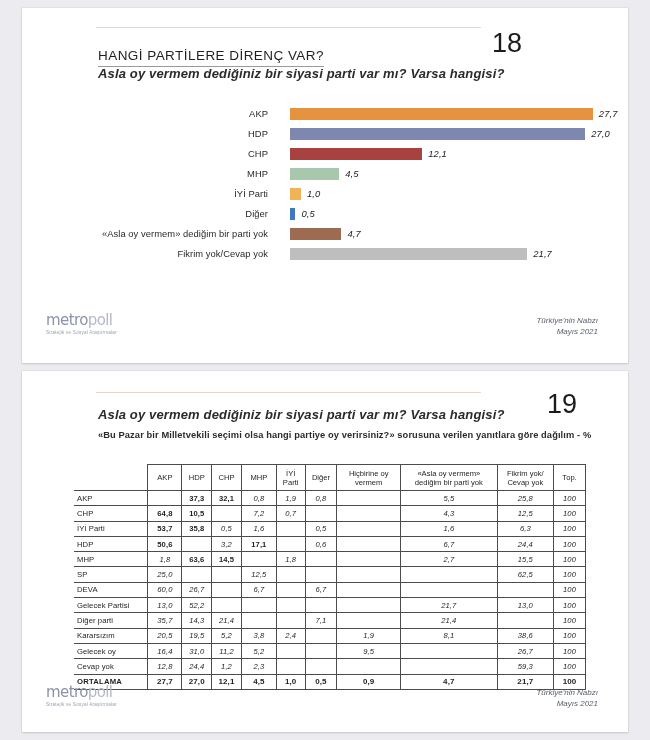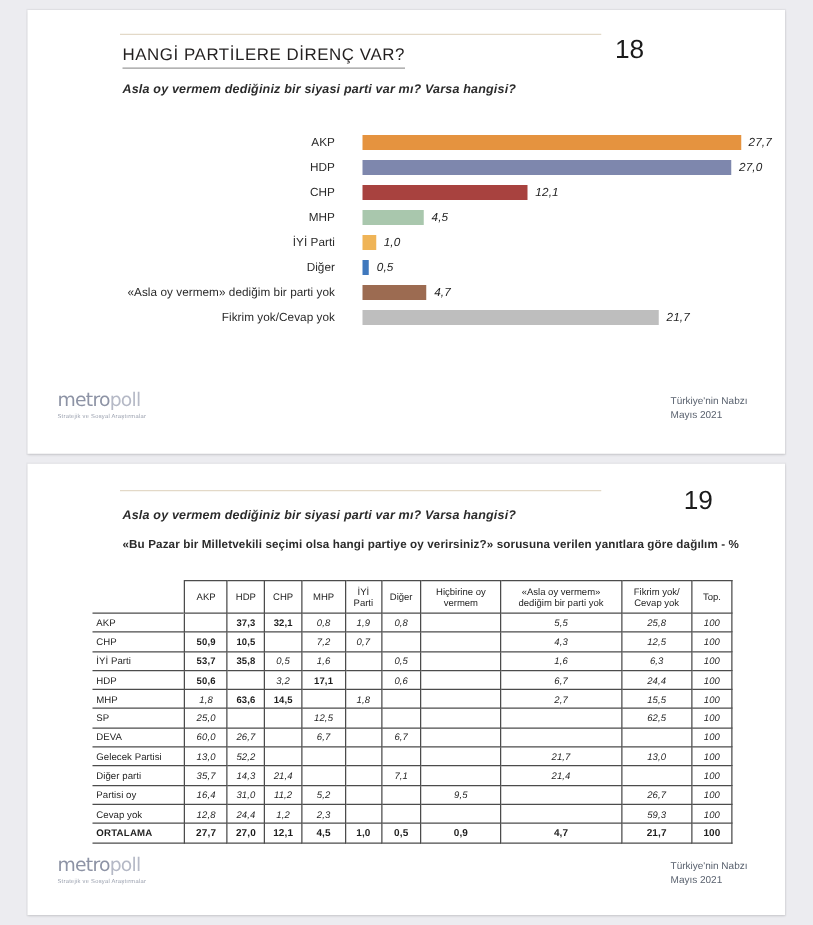--- a/index.html
+++ b/index.html
@@ -29,38 +29,38 @@
   .slide-head {
     position: relative;
   }
   .rule {
     position: absolute;
     height: 1px;
     background: #e3d9c8;
   }
   .page-num {
     position: absolute;
-    font-size: 21px;
+    font-size: 27px;
     color: #1b1b1b;
     font-weight: 400;
     letter-spacing: 0px;
     font-family: "Liberation Sans", sans-serif;
   }
   .slide-title {
     position: absolute;
     font-size: 13.5px;
     color: #221f1f;
     letter-spacing: .45px;
     border-bottom: 1px solid #9a9a9a;
     padding-bottom: 3px;
     white-space: nowrap;
   }
   .subtitle {
     position: absolute;
-    font-size: 10px;
+    font-size: 13px;
     font-style: italic;
     font-weight: bold;
     color: #2b2b2b;
     white-space: nowrap;
     letter-spacing: .15px;
   }
   .subtitle-2 {
     position: absolute;
     font-size: 9.3px;
     font-weight: bold;
@@ -127,21 +127,23 @@
   .logo-sub {
     font-size: 4.6px;
     color: #9aa0ae;
     letter-spacing: .22px;
     margin-top: 1px;
     font-family: "Liberation Sans", sans-serif;
   }
   .footer-right {
     position: absolute;
     right: 30px;
+    text-align: right;
     font-size: 8px;
+    font-style: italic;
     color: #58606d;
     line-height: 11px;
   }
 
   
   #data-table-wrap {
     position: absolute;
     left: 52px;
     top: 93px;
     width: 512px;
@@ -187,21 +189,21 @@
   table.poll tr.total td { border-top: 1.6px solid #2a2a2a; }
 </style>
 </head>
 <body>
 
 <div class="slide" id="slide-18">
 
   <div class="slide-head">
     <div class="rule" style="left:74px; top:19px; width:385px;"></div>
     <div class="page-num" style="left:470px; top:20px;">18</div>
-    <div class="slide-title" style="left:76px; top:28px;">HANGİ PARTİLERE DİRENÇ VAR?</div>
+    <div class="slide-title" style="left:76px; top:40px;">HANGİ PARTİLERE DİRENÇ VAR?</div>
     <div class="subtitle" style="left:76px; top:58px;">Asla oy vermem dediğiniz bir siyasi parti var mı? Varsa hangisi?</div>
   </div>
 
   <div id="bar-chart">
       <div class="bar-row">
         <div class="bar-label">AKP</div>
         <div class="bar-track">
           <div class="bar-fill" style="width: 302.853px; background: rgb(229, 147, 63);"></div>
           <div class="bar-value" style="left: 308.853px;">27,7</div>
         </div>
@@ -315,21 +317,21 @@
             <td class="num">0,8</td>
             <td class="num">1,9</td>
             <td class="num">0,8</td>
             <td class="num"></td>
             <td class="num">5,5</td>
             <td class="num">25,8</td>
             <td class="num">100</td>
           </tr>
           <tr>
             <td class="rowhead">CHP</td>
-            <td class="num hl">50,9</td>
+            <td class="num hl">64,8</td>
             <td class="num hl">10,5</td>
             <td class="num"></td>
             <td class="num">7,2</td>
             <td class="num">0,7</td>
             <td class="num"></td>
             <td class="num"></td>
             <td class="num">4,3</td>
             <td class="num">12,5</td>
             <td class="num">100</td>
           </tr>
@@ -418,21 +420,34 @@
             <td class="num">21,4</td>
             <td class="num"></td>
             <td class="num"></td>
             <td class="num">7,1</td>
             <td class="num"></td>
             <td class="num">21,4</td>
             <td class="num"></td>
             <td class="num">100</td>
           </tr>
           <tr>
-            <td class="rowhead">Partisi oy</td>
+            <td class="rowhead">Kararsızım</td>
+            <td class="num">20,5</td>
+            <td class="num">19,5</td>
+            <td class="num">5,2</td>
+            <td class="num">3,8</td>
+            <td class="num">2,4</td>
+            <td class="num"></td>
+            <td class="num">1,9</td>
+            <td class="num">8,1</td>
+            <td class="num">38,6</td>
+            <td class="num">100</td>
+          </tr>
+          <tr>
+            <td class="rowhead">Gelecek oy</td>
             <td class="num">16,4</td>
             <td class="num">31,0</td>
             <td class="num">11,2</td>
             <td class="num">5,2</td>
             <td class="num"></td>
             <td class="num"></td>
             <td class="num">9,5</td>
             <td class="num"></td>
             <td class="num">26,7</td>
             <td class="num">100</td>

